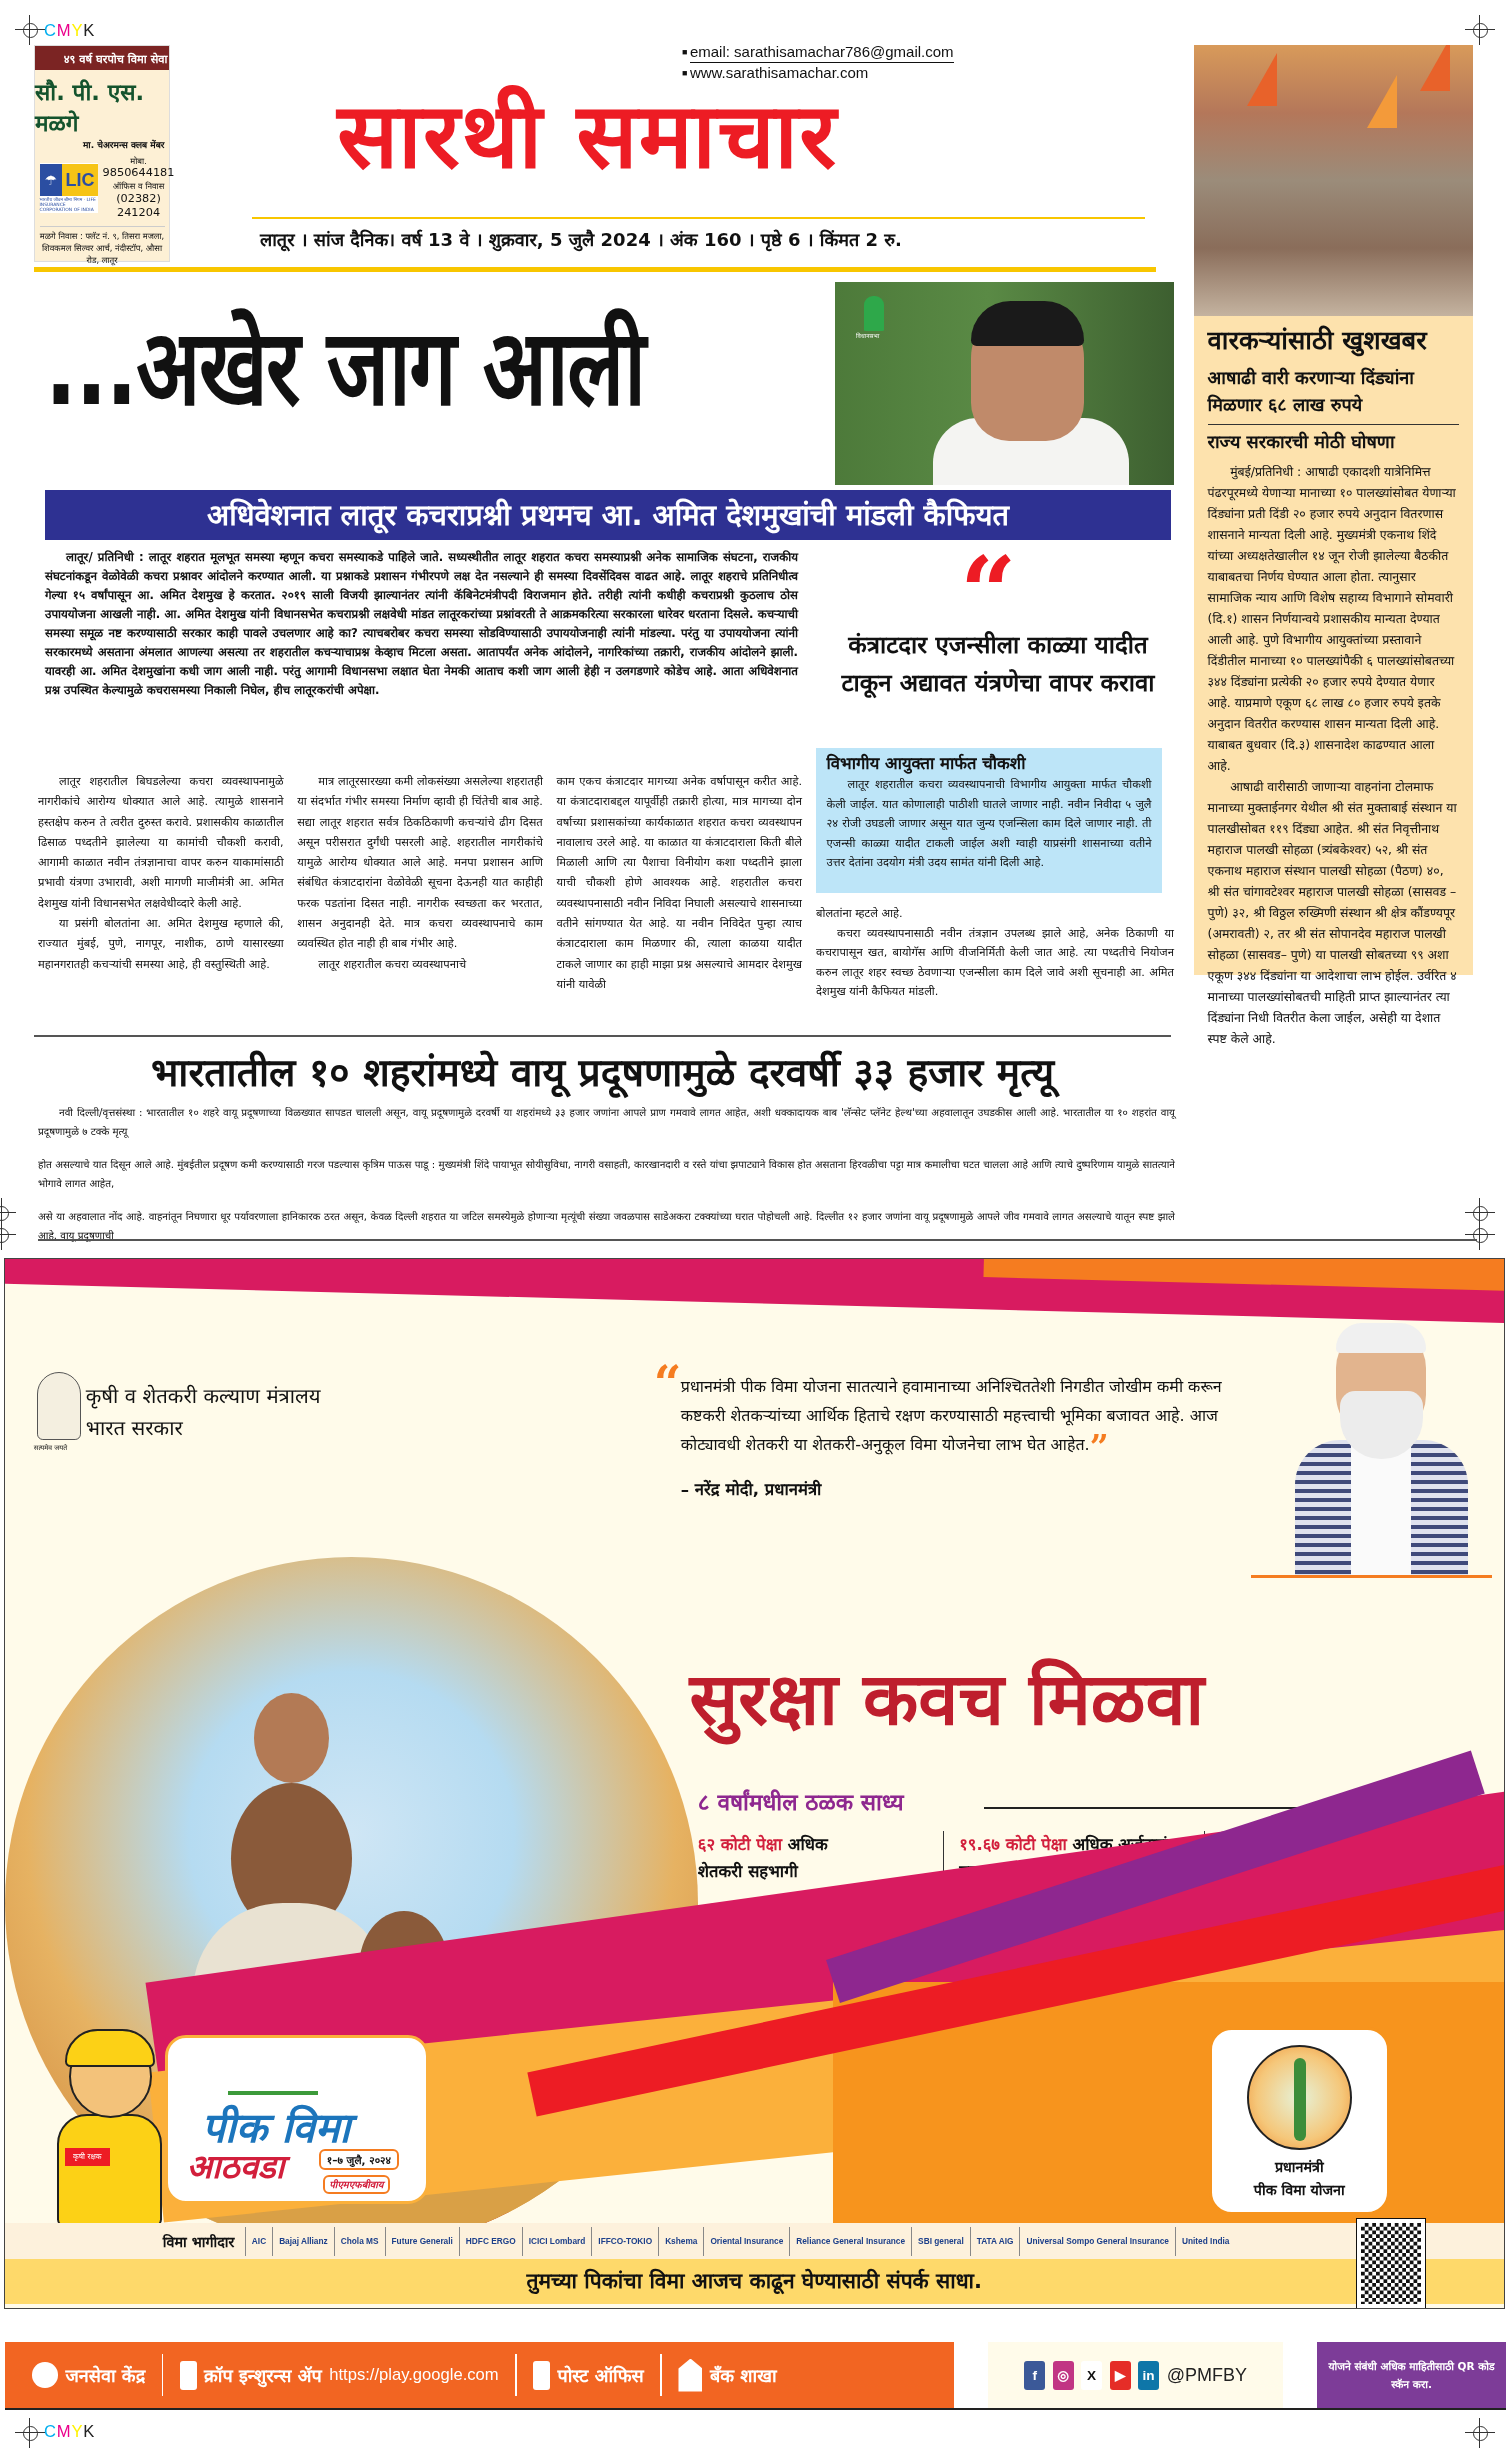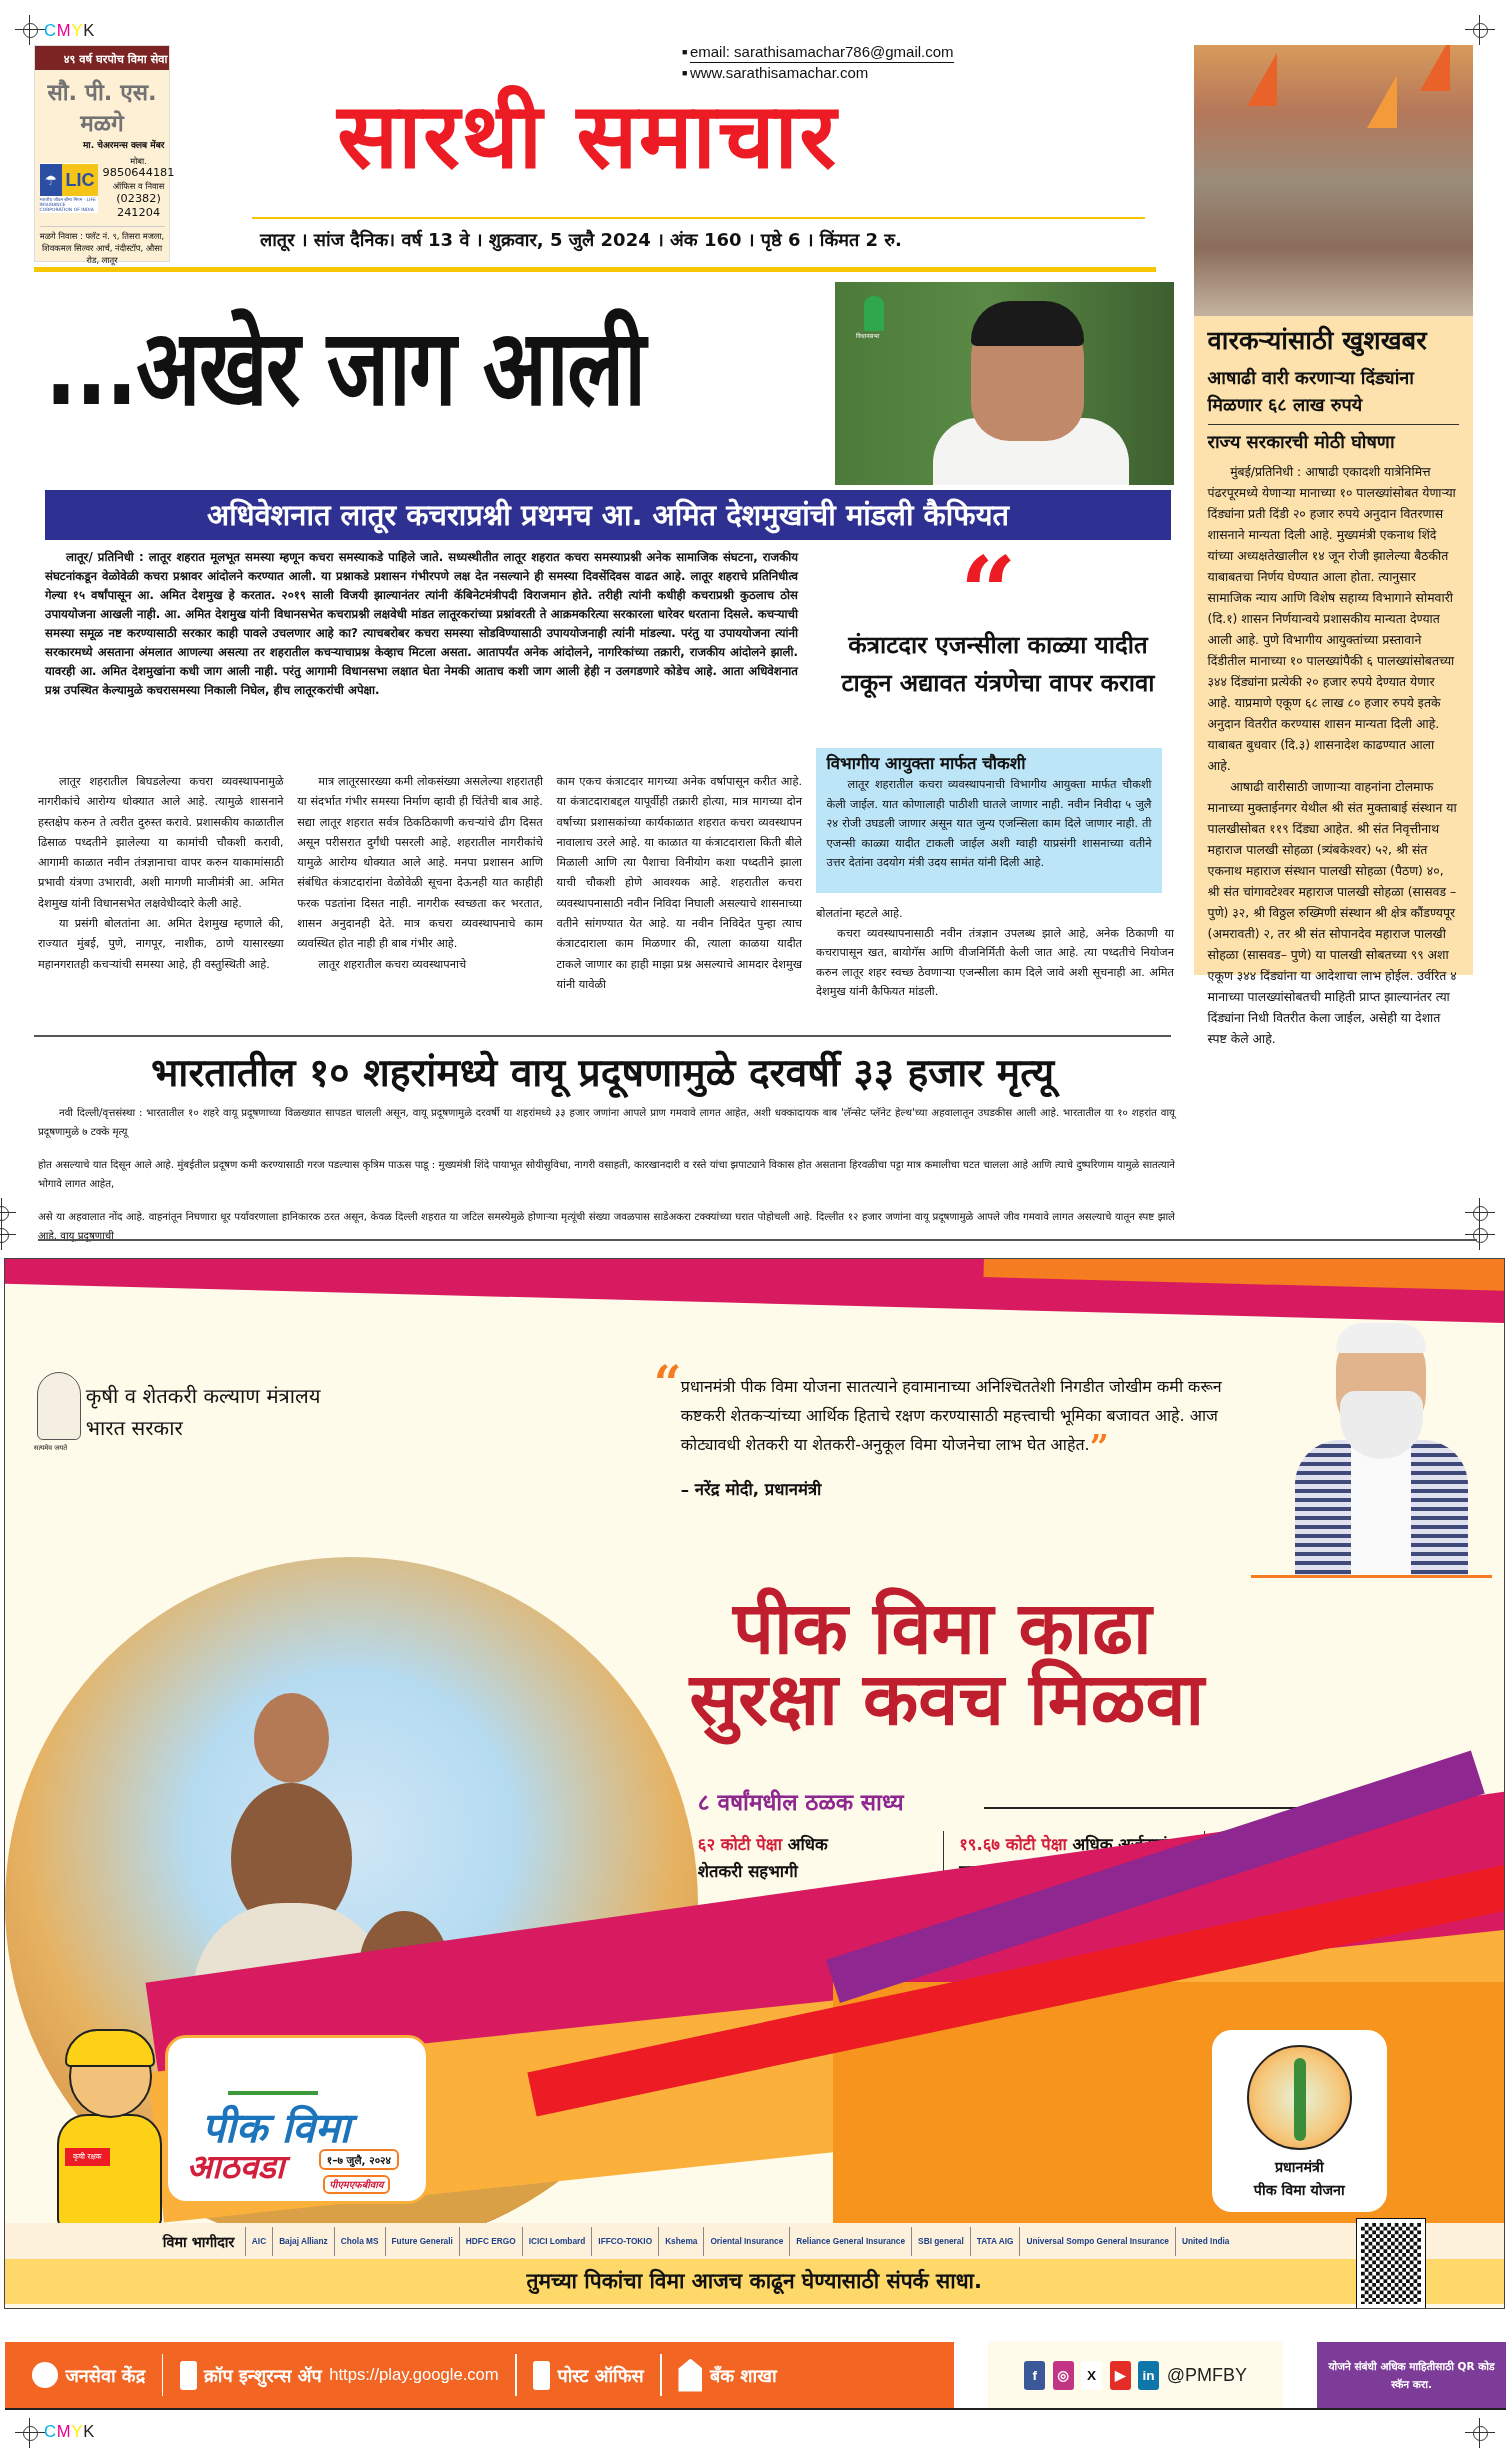--- a/index.html
+++ b/index.html
@@ -8,21 +8,21 @@
   .reg { position: absolute; width: 30px; height: 30px; }
   .reg::before { content: ""; position: absolute; left: 14.3px; top: 0; width: 0.8px; height: 30px; background: #333; }
   .reg::after { content: ""; position: absolute; left: 0; top: 14.3px; width: 30px; height: 0.8px; background: #333; }
   .reg span { position: absolute; left: 7.5px; top: 7.5px; width: 15px; height: 15px; border: 0.8px solid #333; border-radius: 50%; }
   .cmyk { font-family: "Liberation Sans", sans-serif; font-size: 16.6px; letter-spacing: 0.8px; }
   .c-c { color: #00aeef; } .c-m { color: #ec008c; } .c-y { color: #fff200; } .c-k { color: #222; }
 
   
   .lic { left: 34px; top: 45px; width: 136px; height: 217px; background: #fdf0d5; border: 0.8px solid #ddd; }
   .lic-top { background: #7b2423; color: #fff; font-weight: bold; font-size: 11.3px; text-align: right; padding: 4.5px 1.5px; }
-  .lic-name { color: #737373; font-weight: bold; font-size: 22.6px; text-align: center; margin-top: 6px; }
+  .lic-name { color: #14532d; font-weight: bold; font-size: 22.6px; text-align: left; margin-top: 6px; }
   .lic-sub { font-size: 9px; text-align: right; padding-right: 4.5px; font-weight: bold; }
   .lic-row { display: flex; gap: 4.5px; padding: 4.5px; align-items: center; }
   .lic-logo { width: 68px; height: 50px; background: #fff; display: flex; flex-direction: column; align-items: center; justify-content: center; }
   .lic-logo-in { display: flex; }
   .lic-logo-in .hands { width: 22.6px; height: 32px; background: #2b4ea2; color: #fff; font-size: 13.6px; display: flex; align-items: center; justify-content: center; }
   .lic-logo-in .txt { width: 36px; height: 32px; background: #f6c416; color: #2b4ea2; font-weight: bold; font-size: 18px; display: flex; align-items: center; justify-content: center; font-family: "Liberation Sans", sans-serif; }
   .lic-logo small { font-size: 4.5px; color: #2b4ea2; }
   .lic-contact { font-size: 8.3px; text-align: center; line-height: 1.3; }
   .lic-contact b { font-size: 11.3px; font-weight: normal; display: block; }
   .lic-addr { font-size: 8.3px; text-align: center; line-height: 1.5; border-top: 0.8px solid #ccc; margin: 0 4.5px; padding-top: 3px; }
@@ -315,21 +315,20 @@
   <div class="ad-quote"><span>प्रधानमंत्री पीक विमा योजना सातत्याने हवामानाच्या अनिश्चिततेशी निगडीत जोखीम कमी करून कष्टकरी शेतकऱ्यांच्या आर्थिक हिताचे रक्षण करण्यासाठी महत्त्वाची भूमिका बजावत आहे. आज कोट्यावधी शेतकरी या शेतकरी-अनुकूल विमा योजनेचा लाभ घेत आहेत.</span><span class="ad-quote-close">”</span></div>
   <div class="ad-quote-by">– नरेंद्र मोदी, प्रधानमंत्री</div>
   <div class="ad-modi">
     <div class="vest"></div>
       <div class="kurta"></div>
       <div class="face"></div>
       <div class="beard"></div>
       <div class="hair"></div>
   </div>
   <div class="ad-modi-line"></div>
-  <div class="ad-title1">पीक विमा काढा</div>
   <div class="ad-title2">सुरक्षा कवच मिळवा</div>
   <div class="ad-ach-title" style="top:527px;">८ वर्षांमधील ठळक साध्य</div>
   <div class="ad-ach-line" style="top:548px;"></div>
   <div class="ad-stats" style="top:572px;">
     <div class="ad-stat"><span class="hl">६२ कोटी पेक्षा</span><span> अधिक</span><br><span>शेतकरी सहभागी</span></div>
     <div class="ad-stat"><span class="hl">१९.६७ कोटी पेक्षा</span><span> अधिक अर्जदारांना</span><br><span>नुकसान भरपाईचे वितरण</span></div>
     <div class="ad-stat"><span class="hl">₹ १.६० लाख कोटी पेक्षा</span><span></span><br><span>अधिक विमा दाव्यांचे अधिदान</span></div>
   </div>
   <div class="ad-helpline" style="top:644px;">
     <span class="icon"></span>

